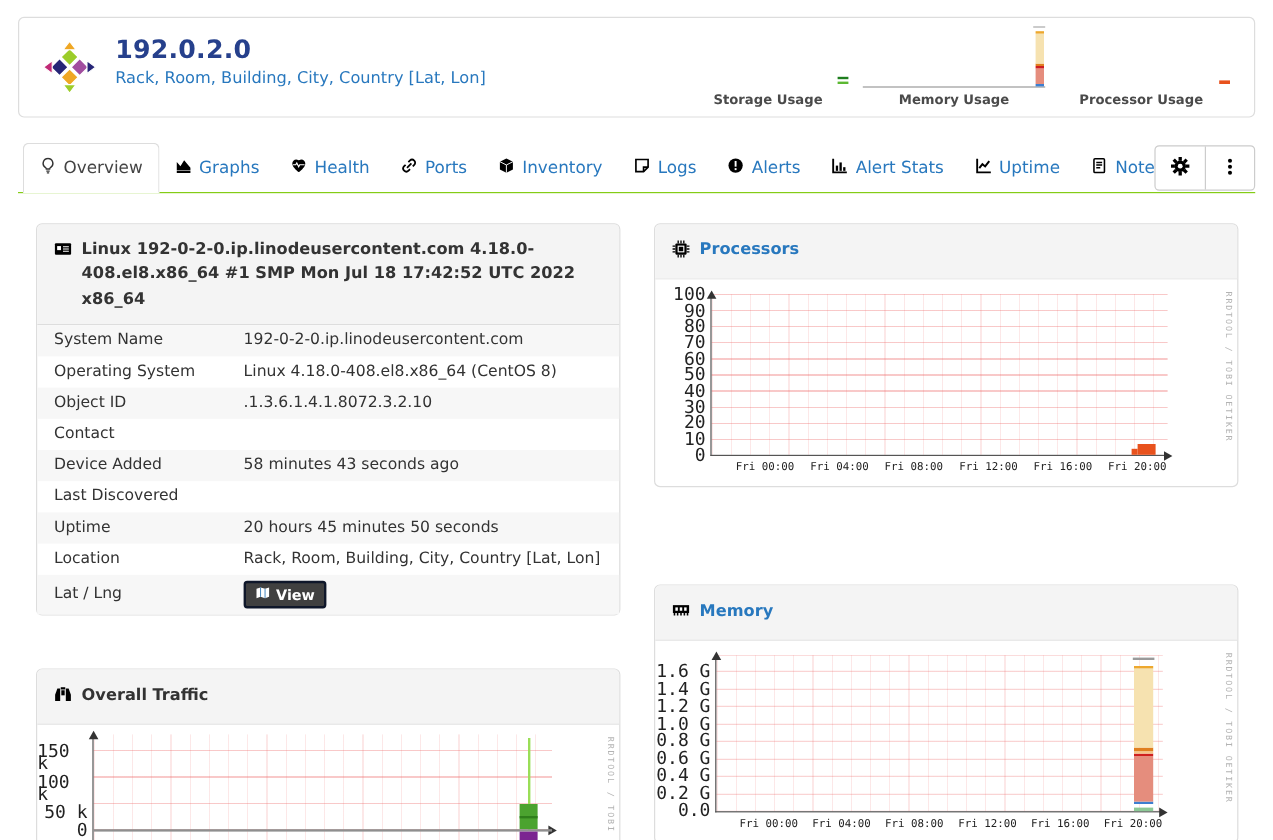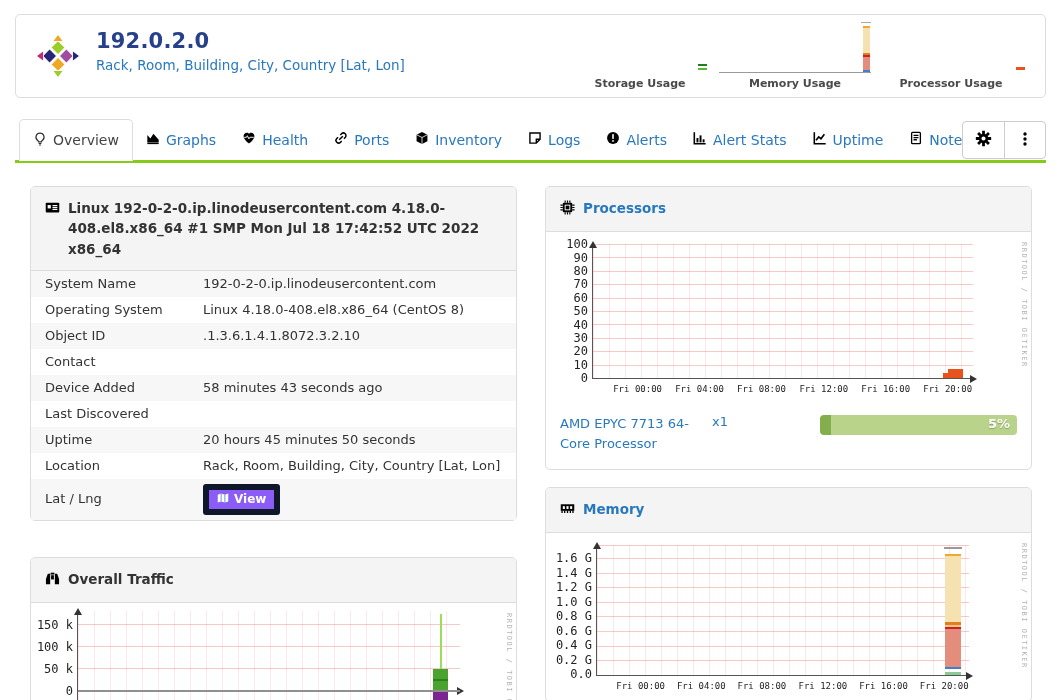--- a/index.html
+++ b/index.html
@@ -22,21 +22,21 @@
   .spark{display:flex;flex-direction:column;justify-content:flex-end}
   .spark-canvas{position:relative;height:54px}
   .spark-label{font-size:11px;font-weight:bold;color:#4a4a4a;text-align:center;margin-top:2px;white-space:nowrap}
   .s-storage .spark-canvas,.s-storage{width:158px}
   .s-memory  .spark-canvas,.s-memory{width:152px}
   .s-proc    .spark-canvas,.s-proc{width:160px}
   .mini{position:absolute}
   .base-line{position:absolute;left:0;right:0;bottom:2px;height:1px;background:#9a9a9a}
 
   
-  .tabbar{position:absolute;left:15px;top:119px;width:1031px;height:41px;border-bottom:3px solid #84cc16}
+  .tabbar{position:absolute;left:15px;top:119px;width:1031px;height:41px;border-bottom:1px solid #84cc16}
   .tabs{position:absolute;left:4px;top:0;display:flex;align-items:stretch}
   .tab{display:flex;align-items:center;gap:6px;padding:0 13px;font-size:14px;color:#2878be;height:41px}
   .tab svg{flex:0 0 auto}
   .tab.active{background:#fff;border:1px solid #ddd;border-bottom:1px solid #fff;border-radius:5px 5px 0 0;color:#444;height:40px;margin-bottom:-1px}
   .btn-group{position:absolute;right:0;top:2px;display:flex;border:1px solid #ccc;border-radius:4px;background:#fff;height:36px}
   .btn-group button{width:41px;border:none;background:transparent;display:flex;align-items:center;justify-content:center;cursor:pointer;padding:0}
   .btn-group button + button{border-left:1px solid #ccc}
 
   
   .panel{position:absolute;border:1px solid #ddd;border-radius:5px;background:#fff}
@@ -48,35 +48,35 @@
   #system-panel{top:186px}
   #traffic-panel{top:557px;height:200px}
   #processors-panel{top:186px}
   #memory-panel{top:487px}
 
   
   .srow{display:flex;padding:5px 14px;font-size:13px;line-height:16px;align-items:center;min-height:16px}
   .srow:nth-child(odd){background:#f7f7f7}
   .srow .lb{width:158px;flex:0 0 auto;color:#333}
   .srow .vl{flex:1;color:#333}
-  .view-btn{background:#8b5cf6;border:6px solid #0f172a;color:#fff;font-size:12px;font-weight:bold;
-    border-radius:3px;padding:2px 8px;display:flex;align-items:flex-start;gap:5px;cursor:pointer;
+  .view-btn{background:#404040;border:2px solid #0f172a;color:#fff;font-size:12px;font-weight:bold;
+    border-radius:3px;padding:2px 8px;display:flex;align-items:flex-end;gap:5px;cursor:pointer;
     font-family:"DejaVu Sans","Liberation Sans",sans-serif}
 
   
   .cpu-row{display:flex;padding:10px 14px 14px;align-items:flex-start;border-top:0}
   .cpu-name{width:140px;font-size:13px;color:#2878be;line-height:1.55}
   .cpu-count{font-size:13px;color:#2878be;margin-left:12px;flex:1}
   .pbar{width:197px;height:20px;background:#b9d38b;border-radius:4px;position:relative;overflow:hidden;margin-top:1px}
   .pbar .fill{position:absolute;left:0;top:0;bottom:0;width:11px;background:#84ad4e;border-radius:4px 0 0 4px}
   .pbar .pct{position:absolute;right:7px;top:1px;font-size:13px;font-weight:bold;color:#fff;text-shadow:0 1px 1px rgba(0,0,0,.25)}
 
   
   .rrd{position:relative;font-family:"DejaVu Sans Mono","Liberation Mono",monospace}
-  .yl{position:absolute;display:flex;flex-direction:column;justify-content:space-between;align-items:flex-end;font-size:12px;line-height:10px;color:#222}
+  .yl{position:absolute;display:flex;flex-direction:column;justify-content:space-between;align-items:flex-end;font-size:15px;line-height:10px;color:#222}
   .plot{position:absolute;background-color:#fff}
   .axis-l{border-left:1px solid #555}
   .axis-b{border-bottom:1px solid #555}
   .grid-proc{background-image:
     repeating-linear-gradient(to bottom,rgba(235,90,90,.33) 0 1px,transparent 1px 13.4px),
     repeating-linear-gradient(to right,rgba(235,90,90,.14) 0 1px,transparent 1px 16px)}
   .grid-mem{background-image:
     repeating-linear-gradient(to bottom,rgba(235,90,90,.33) 0 1px,transparent 1px 14.6px),
     repeating-linear-gradient(to right,rgba(235,90,90,.14) 0 1px,transparent 1px 16px);
     background-position:0 13px,0 0}
@@ -359,28 +359,20 @@
     <div class="xl" style="left:46px;top:152px;width:380px;height:12px">
       <span style="left:12%">Fri 00:00</span>
       <span style="left:28.3%">Fri 04:00</span>
       <span style="left:44.6%">Fri 08:00</span>
       <span style="left:61%">Fri 12:00</span>
       <span style="left:77.3%">Fri 16:00</span>
       <span style="left:93.6%">Fri 20:00</span>
     </div>
     <span class="wm">RRDTOOL / TOBI OETIKER</span>
   </div>
-  <div class="cpu-row">
-    <a class="cpu-name">AMD EPYC 7713 64-Core Processor</a>
-    <a class="cpu-count">x1</a>
-    <div class="pbar">
-      <i class="fill"></i>
-      <span class="pct">5%</span>
-    </div>
-  </div>
 </section>
 
 <section class="panel right-col-x" id="memory-panel">
   <div class="panel-h">
     <span><svg viewBox="0 0 16 16" width="15" height="15">
           <rect x="0.8" y="3.5" width="14.4" height="7" fill="#000"></rect>
           <g stroke="#000" stroke-width="1.4">
             <path d="M2.2 10.5v2.3M5 10.5v2.3M8 10.5v2.3M11 10.5v2.3M13.8 10.5v2.3"></path>
           </g>
           <g fill="#fff">

